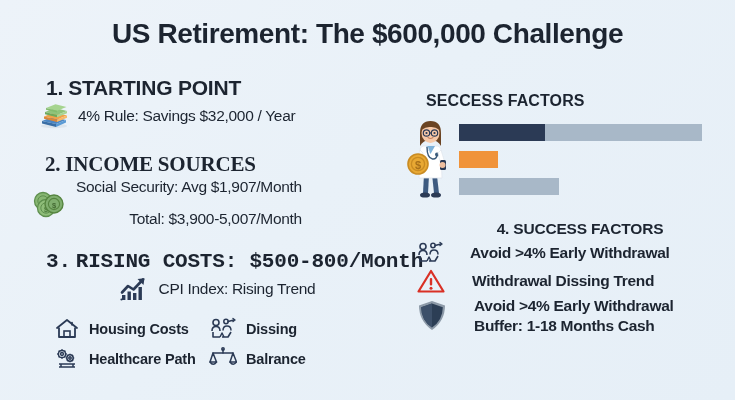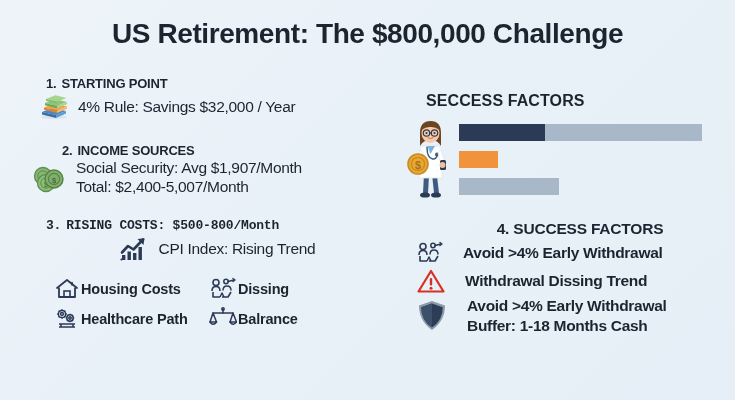--- a/index.html
+++ b/index.html
@@ -42,30 +42,30 @@
   }
   .col-right {
     position: absolute;
     left: 404px;
     top: 92px;
     width: 320px;
   }
 
   
   .sec-head {
-    font-size: 13px;
+    font-size: 21px;
     font-weight: bold;
     color: #1c2430;
     letter-spacing: -0.2px;
     white-space: nowrap;
   }
   .sec-head .num { margin-right: 5px; }
 
   .sec-1-head { margin-left: 18px; }
-  .sec-2-head { margin-left: 34px; }
+  .sec-2-head { margin-left: 17px; font-family: Liberation Serif, serif; }
   .sec-3-head { margin-left: 18px; font-family: Liberation Mono, monospace; }
 
   
   .row {
     display: flex;
     align-items: center;
     gap: 8px;
   }
   .row-text {
     font-size: 15.5px;
@@ -87,33 +87,34 @@
   .sec3 { margin-top: 22px; }
   .grid2 { margin-top: 14px; margin-left: 26px; }
 
   .sec1 .row { margin-top: 2px; margin-left: 10px; }
   .sec2 .row { margin-top: 1px; margin-left: 4px; }
   .sec3 .row { margin-top: 2px; margin-left: 6px; justify-content: center; }
 
   .stacked-text {
     display: flex;
     flex-direction: column;
-    gap: 1px;
+    gap: 14px;
+    align-items: flex-end;
   }
 
   
   .grid2-inner {
     display: grid;
     grid-template-columns: 155px 150px;
     grid-row-gap: 6px;
   }
   .grid2-cell {
     display: flex;
     align-items: center;
-    gap: 1px;
+    gap: 9px;
   }
   .grid2-label {
     font-size: 14.5px;
     font-weight: bold;
     color: #1c2430;
     letter-spacing: -0.2px;
     white-space: nowrap;
   }
 
   
@@ -155,21 +156,21 @@
     color: #1c2430;
     letter-spacing: -0.2px;
     margin-left: 32px;
     margin-top: 18px;
     white-space: nowrap;
     text-align: center;
   }
   .right-row {
     display: flex;
     align-items: center;
-    gap: 19px;
+    gap: 26px;
     margin-top: 3px;
     margin-left: 12px;
   }
   .right-text {
     font-size: 15.5px;
     font-weight: bold;
     color: #1c2430;
     letter-spacing: -0.3px;
     white-space: nowrap;
   }
@@ -177,21 +178,21 @@
     display: flex;
     flex-direction: column;
     gap: 2px;
   }
 </style>
 </head>
 <body>
 
 <div id="infographic">
 
-  <div class="title">US Retirement: The $800,000 Challenge</div>
+  <div class="title">US Retirement: The $600,000 Challenge</div>
 
   <div class="col-left">
 
     <div class="sec1">
       <div class="sec-head sec-1-head">
         <span class="num">1.</span><span>STARTING POINT</span>
       </div>
       <div class="row">
         <span class="icon-box">
           <svg width="32" height="28" viewBox="0 0 32 28">
@@ -226,21 +227,21 @@
             <circle cx="14" cy="22" r="8.5" fill="#8fbd79" stroke="#5e8f4e" stroke-width="1.3"></circle>
             <circle cx="14" cy="22" r="5.2" fill="none" stroke="#5e8f4e" stroke-width="1"></circle>
             <text x="14" y="25.5" font-size="7" font-weight="bold" fill="#4c7a3e" text-anchor="middle" font-family="Liberation Sans, sans-serif">$</text>
             <circle cx="22" cy="18" r="9" fill="#7fae6e" stroke="#55843f" stroke-width="1.4"></circle>
             <circle cx="22" cy="18" r="5.6" fill="none" stroke="#55843f" stroke-width="1.1"></circle>
             <text x="22" y="21.8" font-size="7.6" font-weight="bold" fill="#456b34" text-anchor="middle" font-family="Liberation Sans, sans-serif">$</text>
           </svg>
         </span>
         <span class="stacked-text">
           <span class="row-text">Social Security: Avg $1,907/Month</span>
-          <span class="row-text">Total: $2,400-5,007/Month</span>
+          <span class="row-text">Total: $3,900-5,007/Month</span>
         </span>
       </div>
     </div>
 
     <div class="sec3">
       <div class="sec-head sec-3-head">
         <span class="num">3.</span><span>RISING COSTS: $500-800/Month</span>
       </div>
       <div class="row">
         <span class="icon-box">

